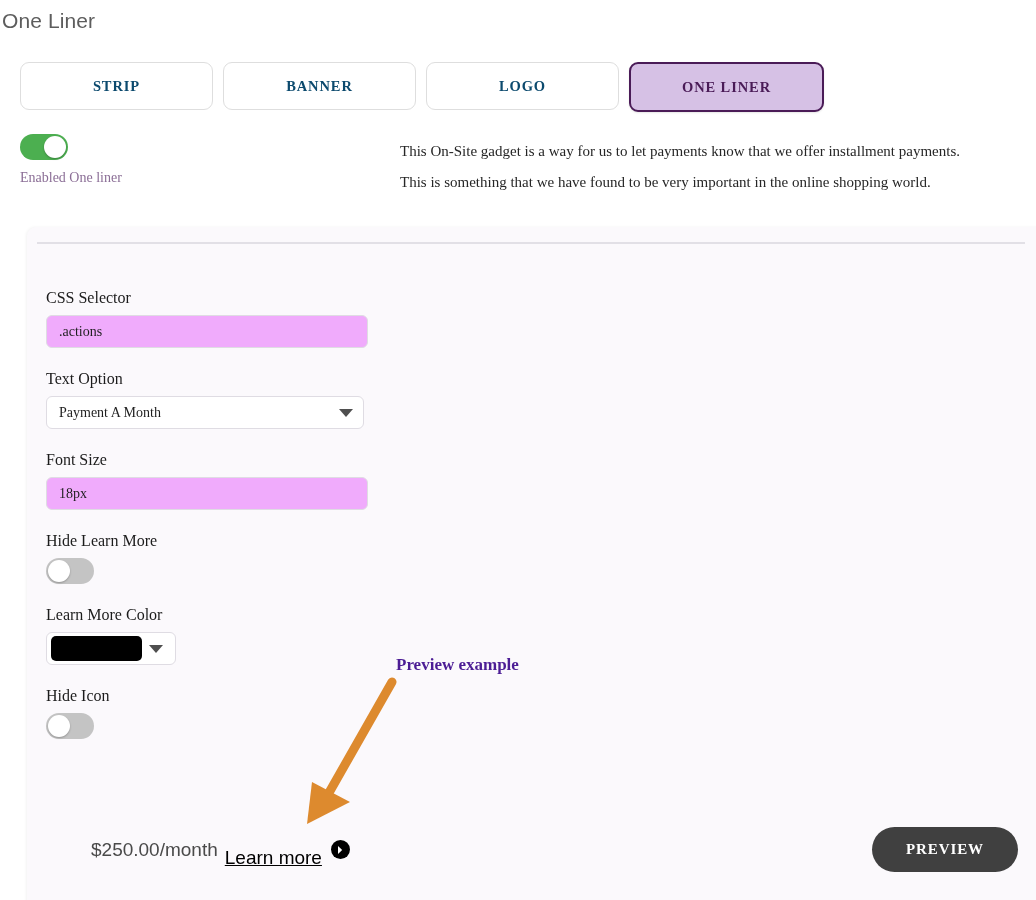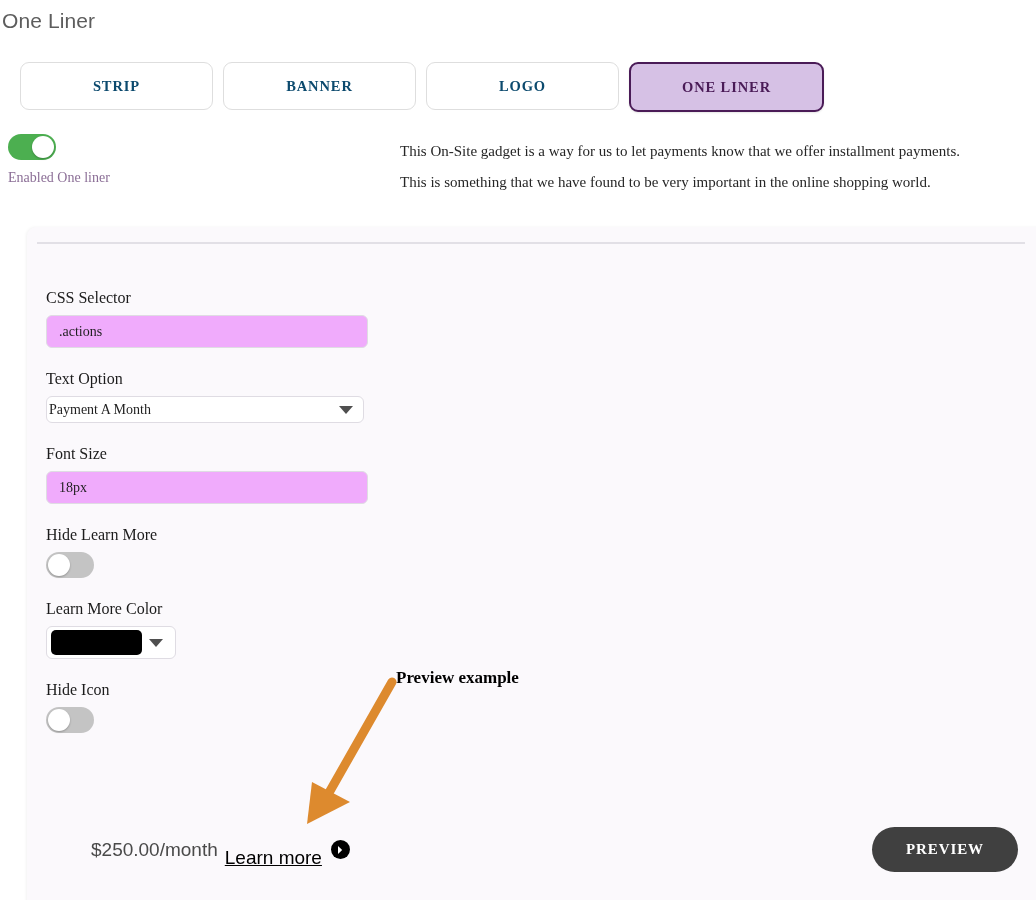--- a/index.html
+++ b/index.html
@@ -52,21 +52,21 @@
     width: 195px;
     height: 50px;
     box-shadow: 0 1px 2px rgba(0,0,0,0.10);
   }
 
   
   .enable-row {
     display: flex;
     padding: 22px 0 0 0;
   }
-  .enable-left { width: 400px; padding-left: 8px; }
+  .enable-left { width: 400px; padding-left: 20px; }
   .enable-desc {
     flex: 1;
     font-size: 15px;
     line-height: 31px;
     color: #262626;
     padding-top: 2px;
   }
   .enable-desc div { white-space: nowrap; }
 
   
@@ -131,27 +131,27 @@
     border: 1px solid #dfdce3;
     border-radius: 6px;
     font-family: "Liberation Serif", "DejaVu Serif", serif;
     font-size: 14px;
     color: #1f1f1f;
     padding: 0 12px;
     outline: none;
   }
   .select-wrap {
     width: 318px;
-    height: 27px;
+    height: 33px;
     background: #ffffff;
     border: 1px solid #dfdce3;
     border-radius: 6px;
     display: flex;
     align-items: center;
-    padding: 0 10px 0 2px;
+    padding: 0 10px 0 12px;
     cursor: pointer;
   }
   .select-value {
     flex: 1;
     font-size: 14px;
     color: #1f1f1f;
   }
   .caret {
     width: 0; height: 0;
     border-left: 7px solid transparent;
@@ -228,23 +228,22 @@
   }
 
   
   .annotation-label {
     position: absolute;
     left: 396px;
     top: 655px;
     font-family: "Liberation Serif", "DejaVu Serif", serif;
     font-weight: bold;
     font-size: 17px;
-    color: #000000;
+    color: #4c1d95;
     white-space: nowrap;
-    margin-top: 13px;
   }
   .annotation-arrow {
     position: absolute;
     left: 296px;
     top: 676px;
     pointer-events: none;
   }
 </style>
 </head>
 <body>

